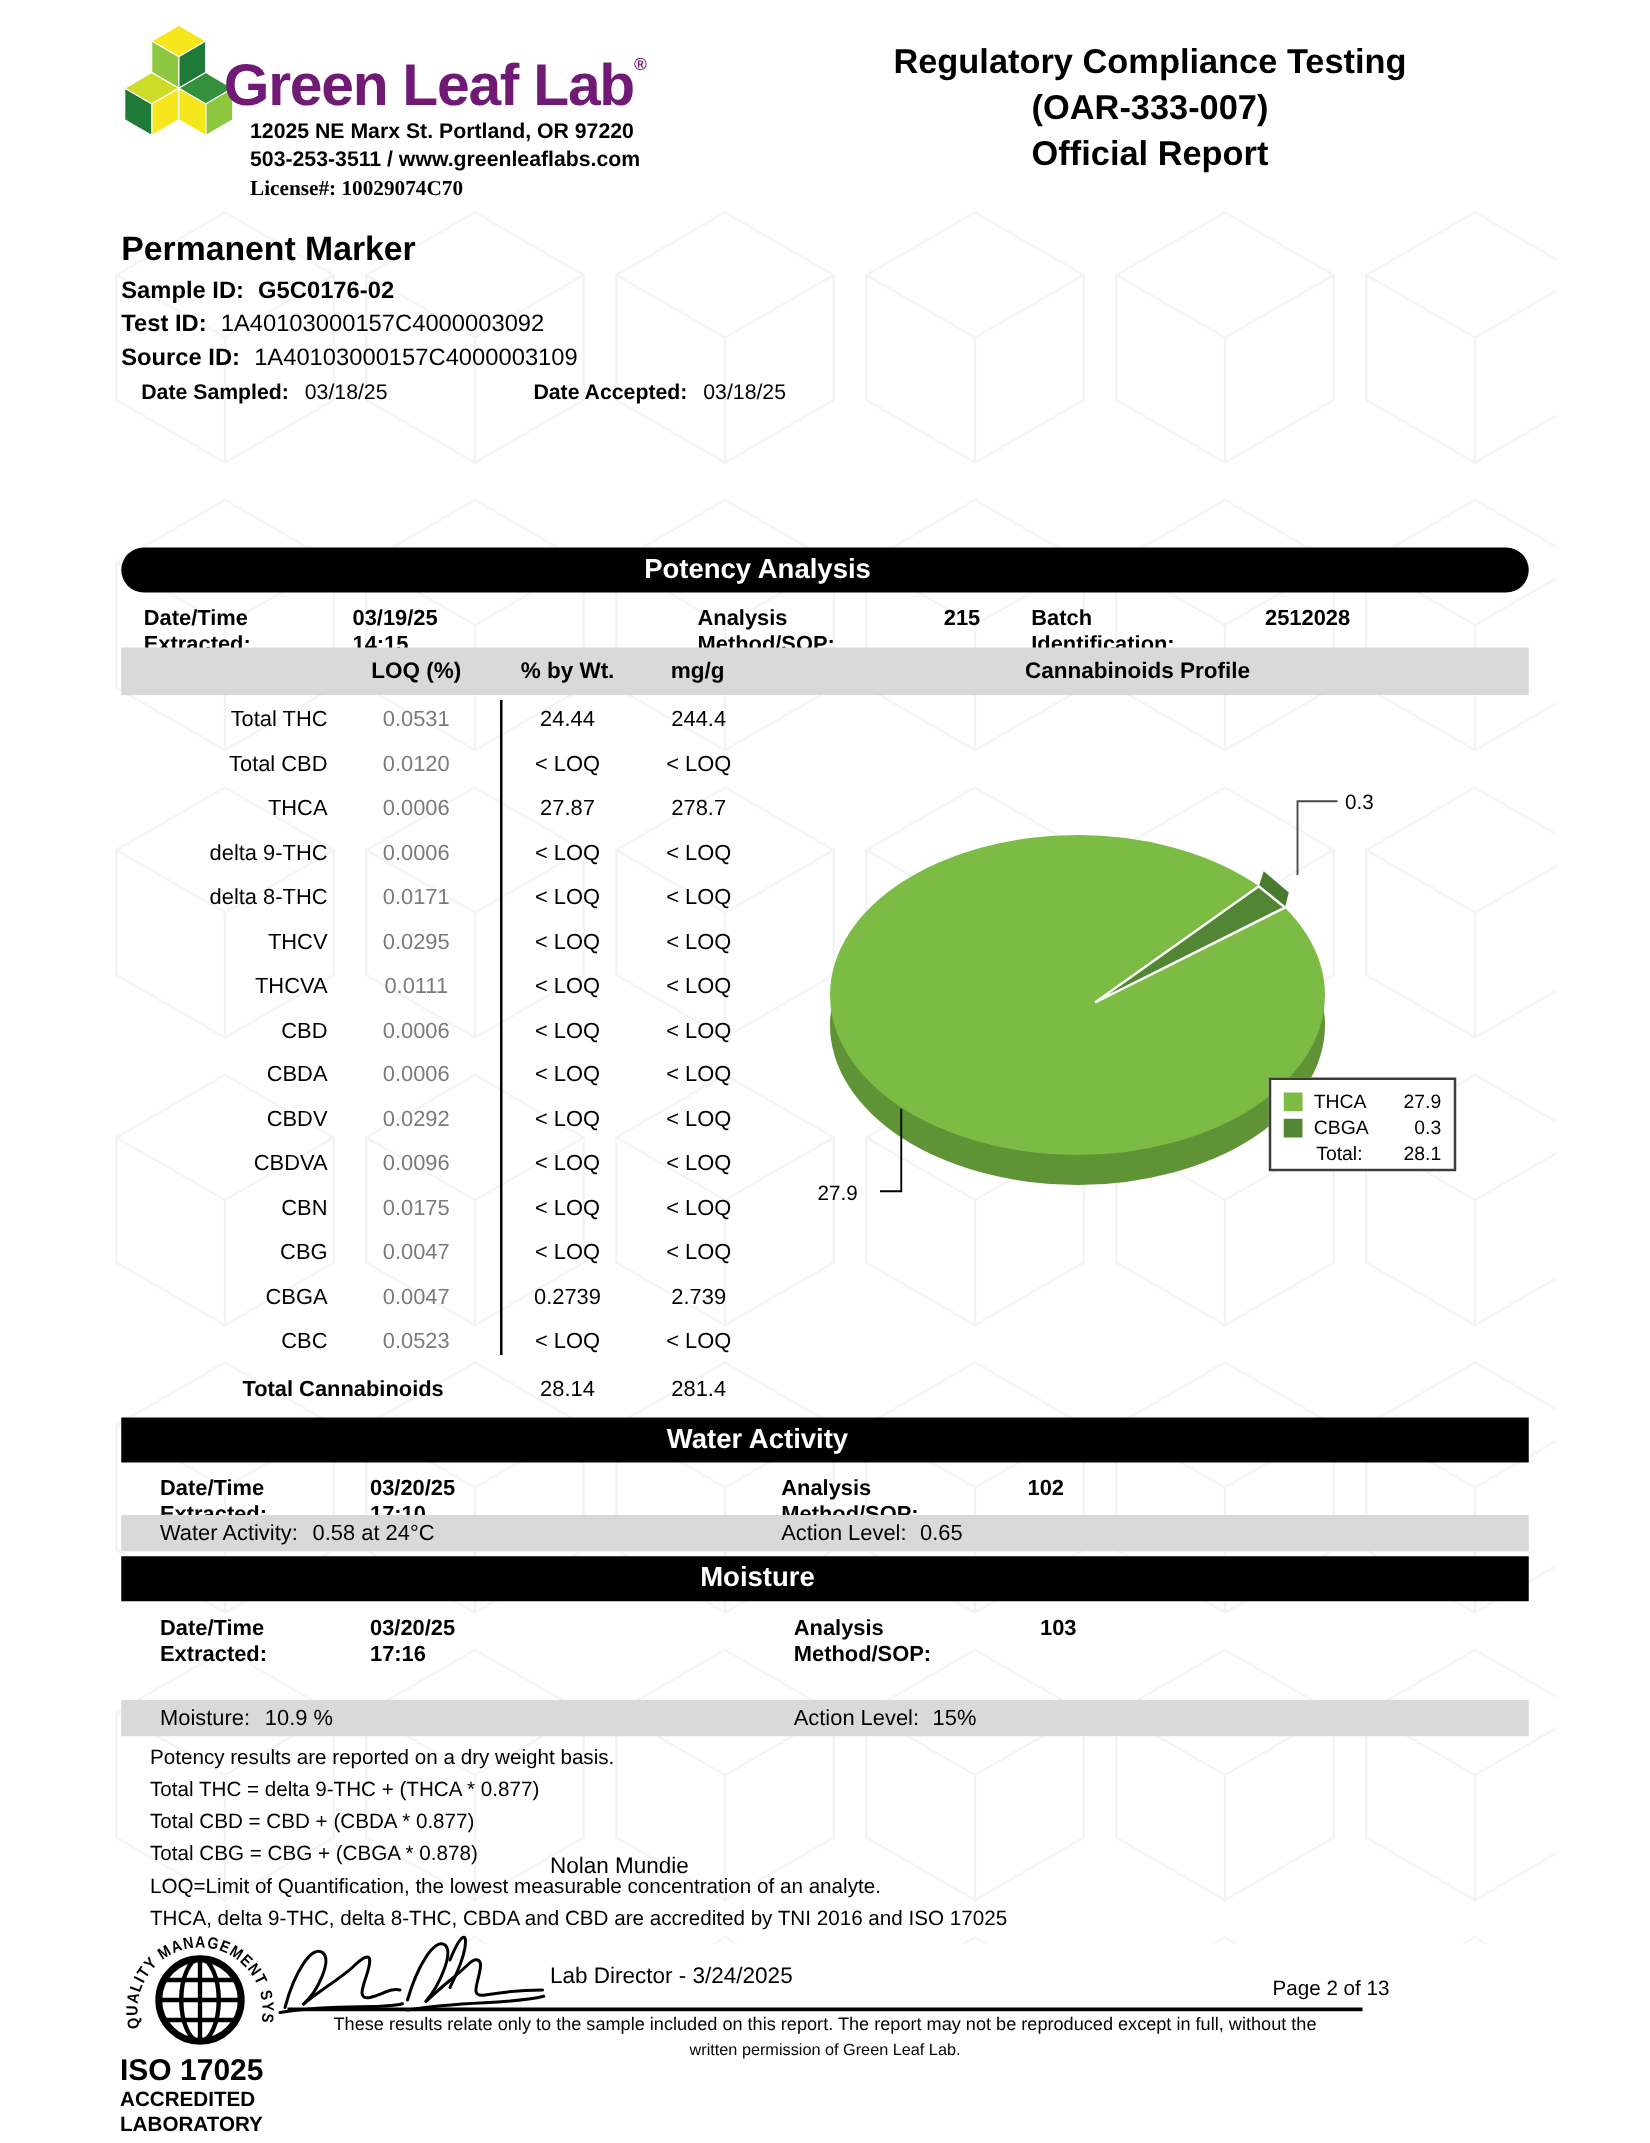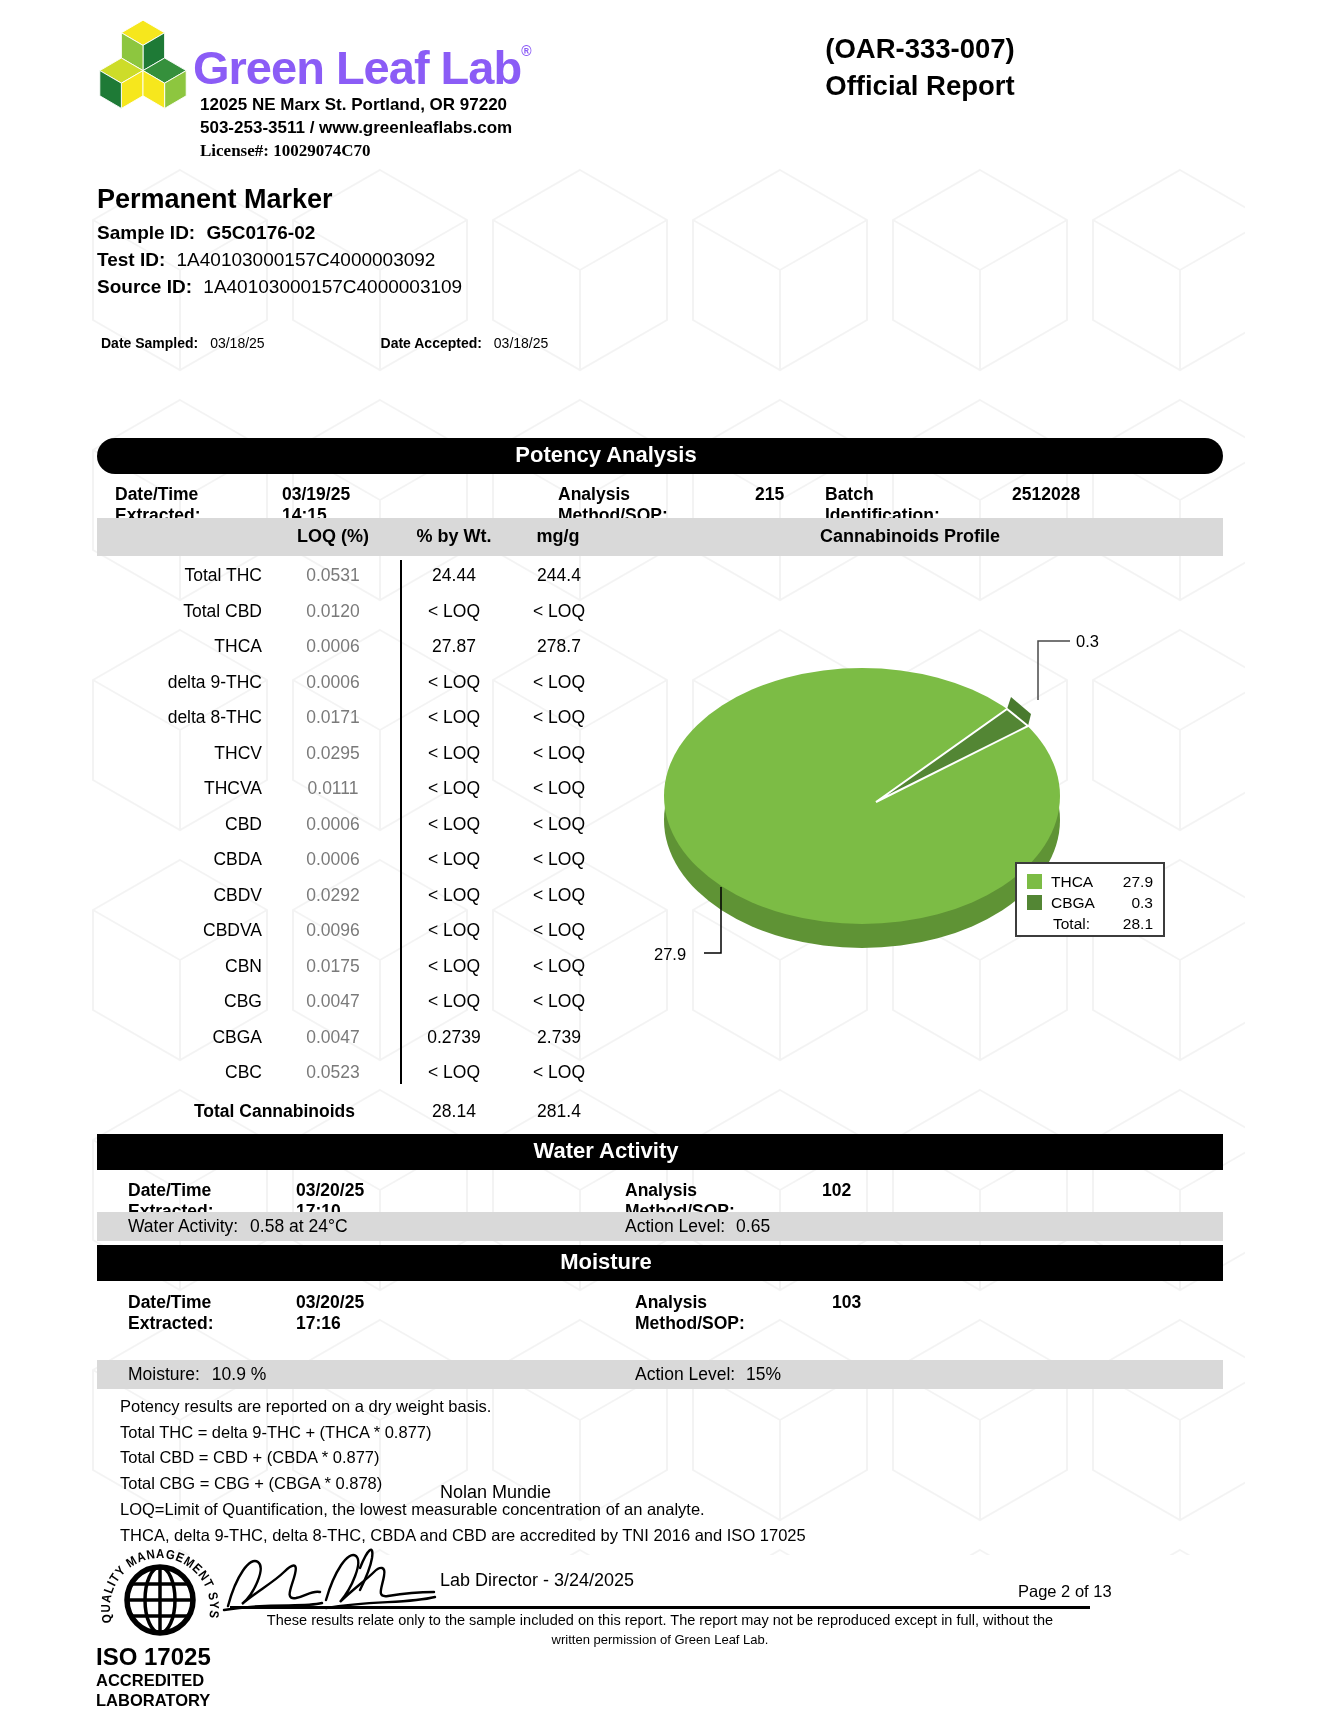--- a/index.html
+++ b/index.html
@@ -55,46 +55,47 @@
       <polygon points="50,32 26,18 26,46 50,60" fill="#8dc63f"></polygon>
       <polygon points="26,46 50,60 26,74 2,60" fill="#cddc29"></polygon>
       <polygon points="26,74 50,60 50,88 26,102" fill="#f6e71d"></polygon>
       <polygon points="26,74 2,60 2,88 26,102" fill="#1e7a36"></polygon>
       <polygon points="74,46 98,60 74,74 50,60" fill="#35903c"></polygon>
       <polygon points="74,74 98,60 98,88 74,102" fill="#8dc63f"></polygon>
       <polygon points="74,74 50,60 50,88 74,102" fill="#f6e71d"></polygon>
     </g>
   </svg>
 
-  <div class="abs" style="left:193px;top:40px;font-size:47px;font-weight:bold;color:#8b5cf6;letter-spacing:-1px;"><span>Green Leaf Lab</span><sup style="font-size:14px;vertical-align:28px;">®</sup></div>
+  <div class="abs" style="left:179px;top:40px;font-size:47px;font-weight:bold;color:#701a75;letter-spacing:-1px;"><span>Green Leaf Lab</span><sup style="font-size:14px;vertical-align:28px;">®</sup></div>
 
   <div class="abs b" style="left:200px;top:95px;font-size:17px;">12025 NE Marx St. Portland, OR 97220</div>
   <div class="abs b" style="left:200px;top:118px;font-size:17px;">503-253-3511 / www.greenleaflabs.com</div>
   <div class="abs b" style="left:200px;top:141px;font-size:17px;font-family:'Liberation Serif',serif;">License#: 10029074C70</div>
 
   <div class="abs b" style="left:660px;top:30px;width:520px;text-align:center;font-size:27.5px;line-height:37px;">
+    <div>Regulatory Compliance Testing</div>
     <div>(OAR-333-007)</div>
     <div>Official Report</div>
   </div>
 
   <div class="abs b" style="left:97px;top:184px;font-size:27px;">Permanent Marker</div>
 
   <div class="abs" style="left:97px;top:222px;font-size:19px;">
     <span class="b">Sample ID:</span>
     <span class="b" style="margin-left:6px;">G5C0176-02</span>
   </div>
   <div class="abs" style="left:97px;top:249px;font-size:19px;">
     <span class="b">Test ID:</span>
     <span style="margin-left:6px;">1A40103000157C4000003092</span>
   </div>
   <div class="abs" style="left:97px;top:276px;font-size:19px;">
     <span class="b">Source ID:</span>
     <span style="margin-left:6px;">1A40103000157C4000003109</span>
   </div>
-  <div class="abs" style="left:101px;top:304px;font-size:14px;margin-top:31px;">
+  <div class="abs" style="left:113px;top:304px;font-size:17px;">
     <span class="b">Date Sampled:</span>
     <span style="margin-left:8px;">03/18/25</span>
     <span class="b" style="margin-left:112px;">Date Accepted:</span>
     <span style="margin-left:8px;">03/18/25</span>
   </div>
 
   <div class="bar" style="top:438px;border-radius:18px;">
     <span>Potency Analysis</span>
   </div>
 

